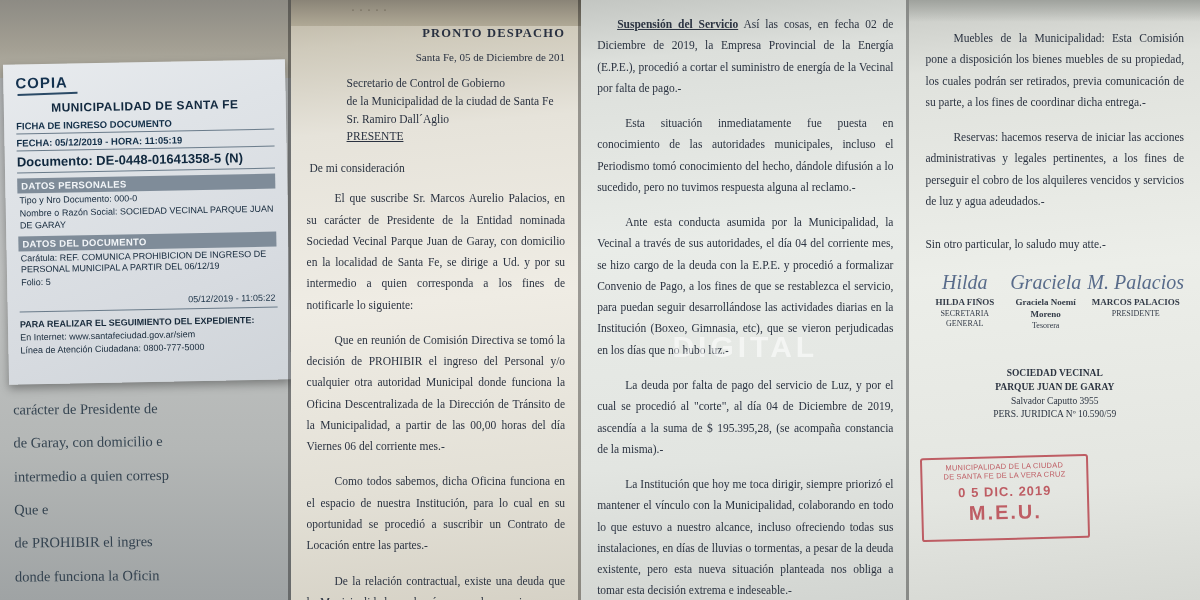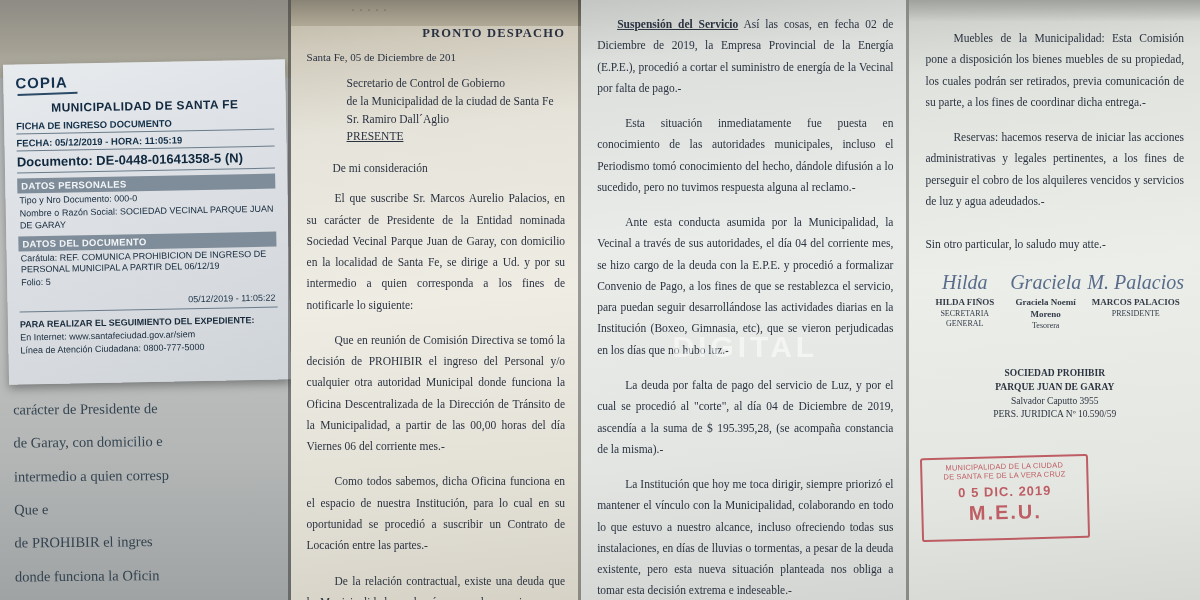--- a/index.html
+++ b/index.html
@@ -160,35 +160,35 @@
   }
   .doc-title {
     text-align: right;
     font-weight: bold;
     font-size: 12.5px;
     letter-spacing: 1.2px;
     margin: 12px 0 10px 0;
     color: #283040;
   }
   .right-date {
-    text-align: left;
+    text-align: right;
     font-size: 11px;
     margin-bottom: 12px;
     color: #2b3342;
   }
   .addr {
     font-size: 11.5px;
     line-height: 1.55;
     margin-left: 40px;
     color: #2a3240;
   }
   .addr .u { text-decoration: underline; }
   .sal {
     font-size: 11.5px;
-    margin: 16px 0 14px 26px;
+    margin: 16px 0 14px 3px;
   }
   .para {
     font-size: 11.5px;
     line-height: 1.85;
     text-align: justify;
     text-indent: 28px;
     margin: 0 0 14px 0;
     color: #2b3341;
   }
   .head-inline { font-weight: bold; text-decoration: underline; }
@@ -370,21 +370,21 @@
           <div class="rol">Tesorera</div>
         </div>
         <div class="sig">
           <div class="scribble">M. Palacios</div>
           <div class="nm">MARCOS PALACIOS</div>
           <div class="rol">PRESIDENTE</div>
         </div>
       </div>
 
       <div class="vecinal">
-        <div class="b">SOCIEDAD PROHIBIR</div>
+        <div class="b">SOCIEDAD VECINAL</div>
         <div class="b">PARQUE JUAN DE GARAY</div>
         <div>Salvador Caputto 3955</div>
         <div>PERS. JURIDICA Nº 10.590/59</div>
       </div>
     </div>
 
     <div class="stamp">
       <div class="l1">MUNICIPALIDAD DE LA CIUDAD</div>
       <div class="l2">DE SANTA FE DE LA VERA CRUZ</div>
       <div class="l3">0 5 DIC. 2019</div>

